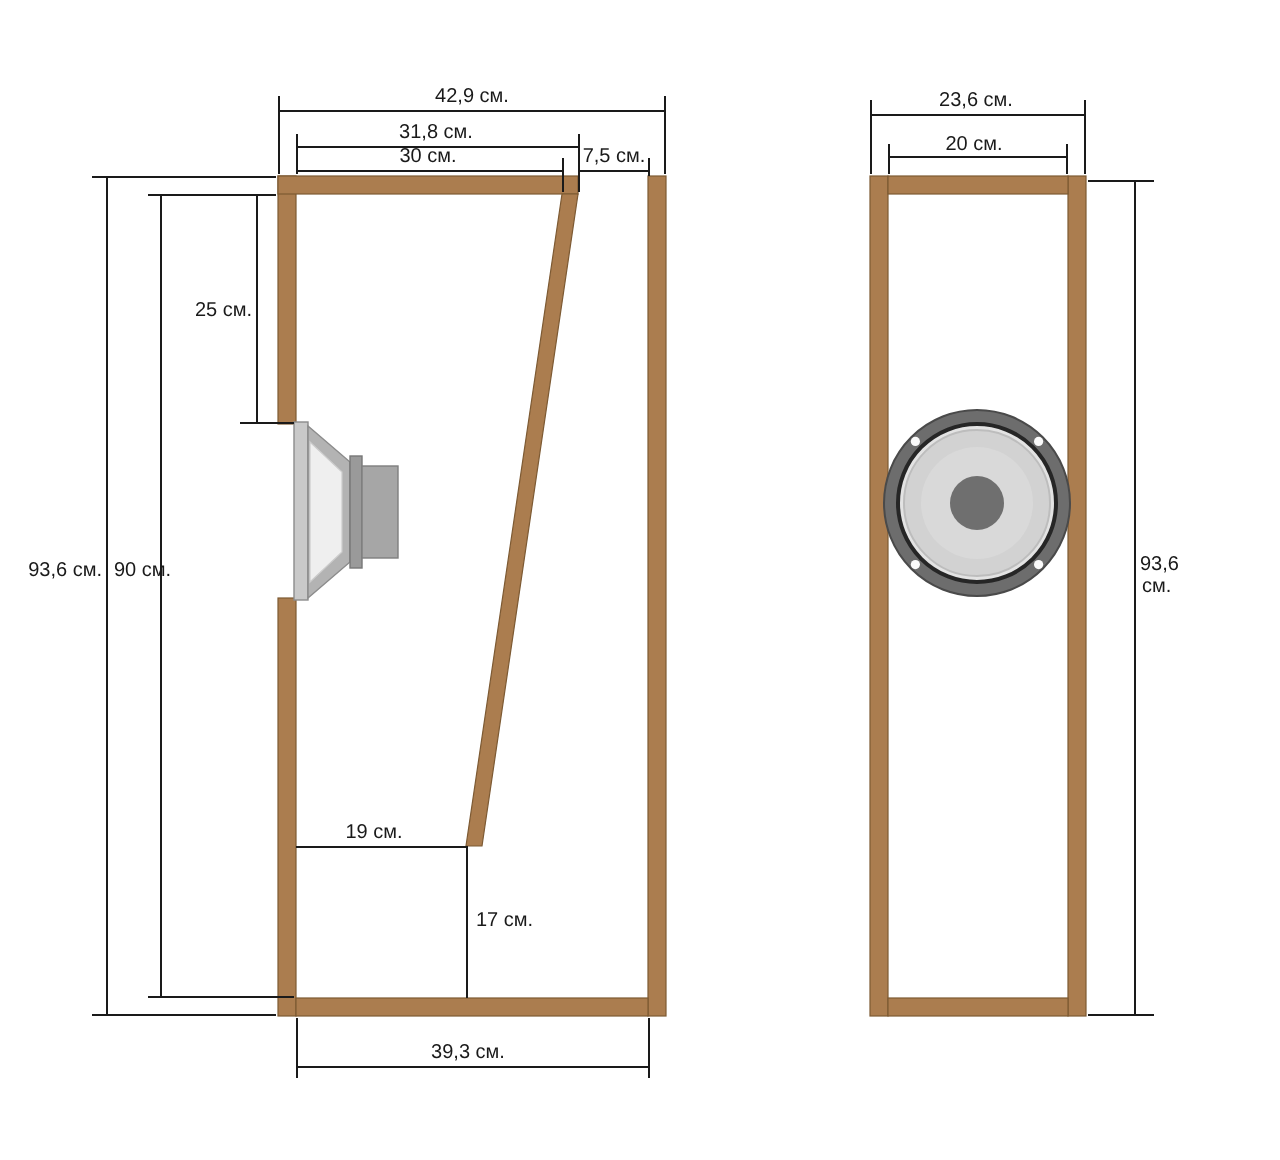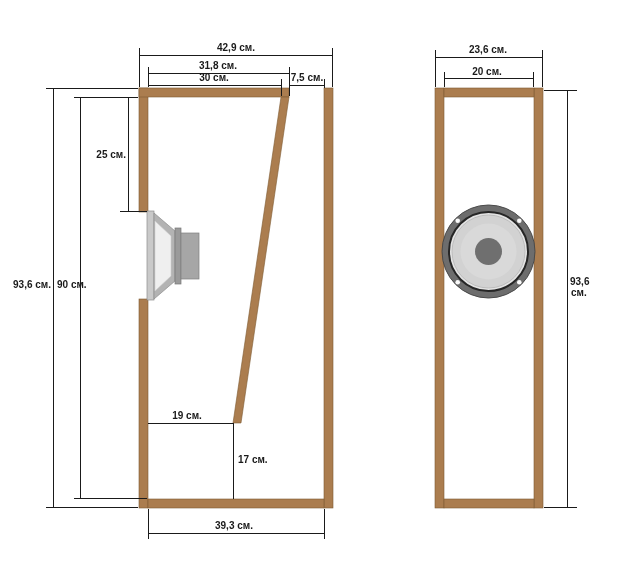--- a/index.html
+++ b/index.html
@@ -1,16 +1,16 @@
 <!DOCTYPE html>
 <html><head>
 <meta charset="utf-8">
 <style>
   html,body{margin:0;padding:0;background:#ffffff;}
-  .canvas{position:relative;width:640px;height:580px;background:#ffffff;overflow:hidden;font-weight:bold;}
+  .canvas{position:relative;width:640px;height:580px;background:#ffffff;overflow:hidden;}
   svg text{
     font-family:"Liberation Sans", sans-serif;
     font-size:10px;
     fill:#1a1a1a;
   }
   .dim{stroke:#1a1a1a;stroke-width:1;shape-rendering:crispEdges;}
   .ext{stroke:#1a1a1a;stroke-width:1;shape-rendering:crispEdges;}
   .wood{stroke:#7d5a33;stroke-width:0.6;}
   .metal{stroke:#8c8c8c;stroke-width:0.7;}
 </style>

